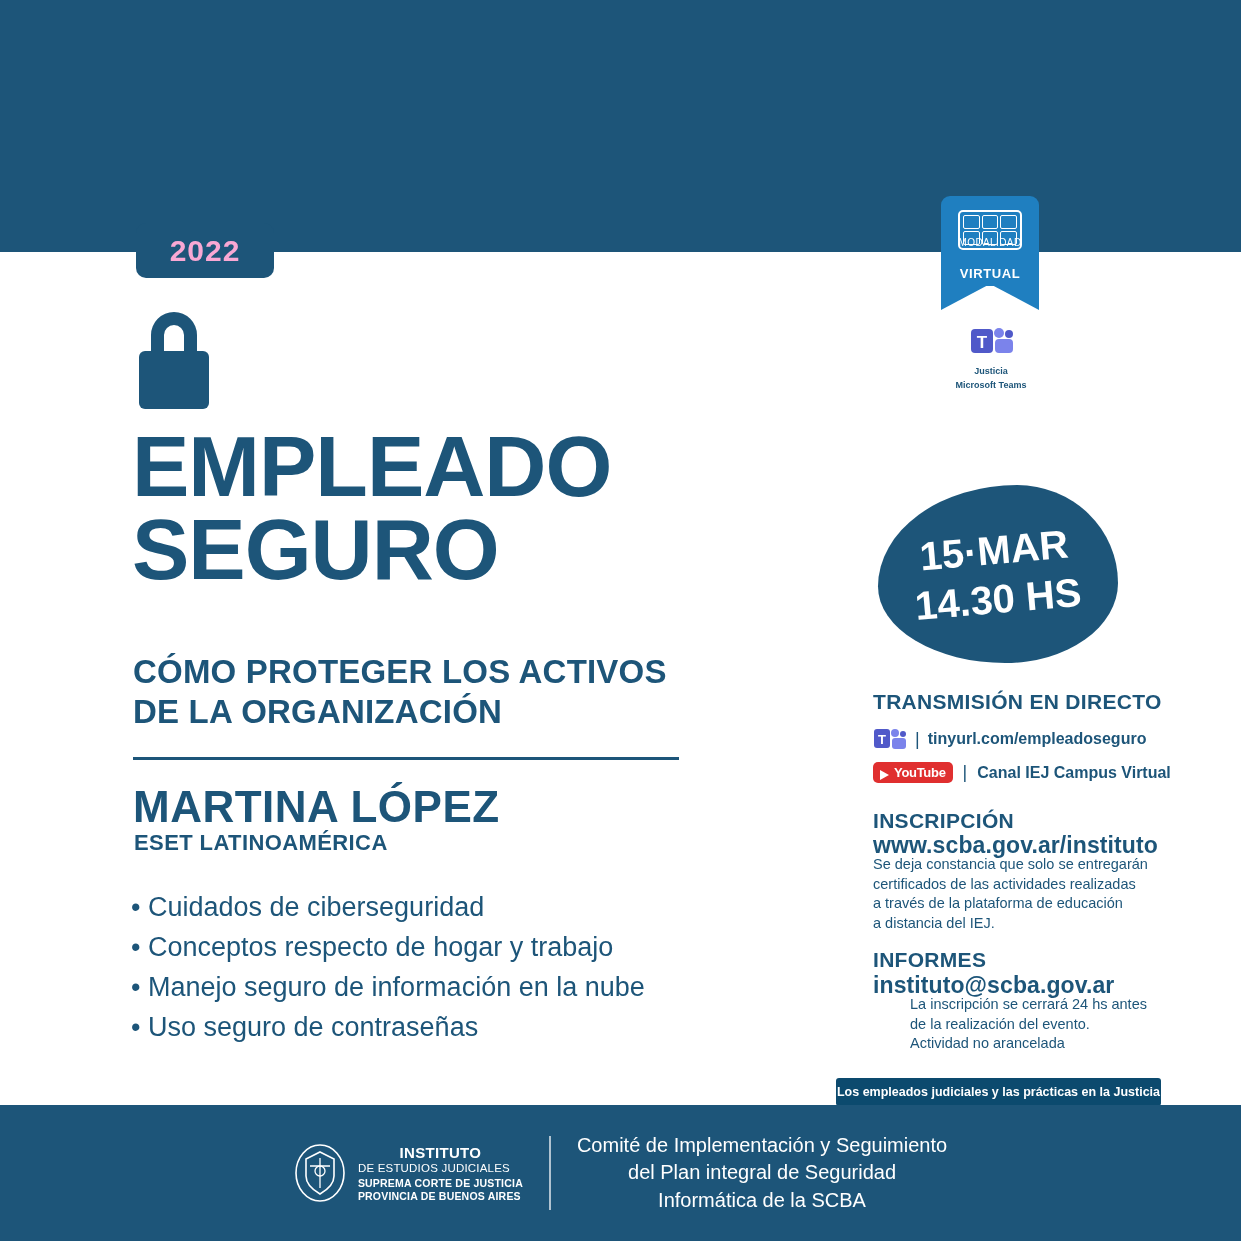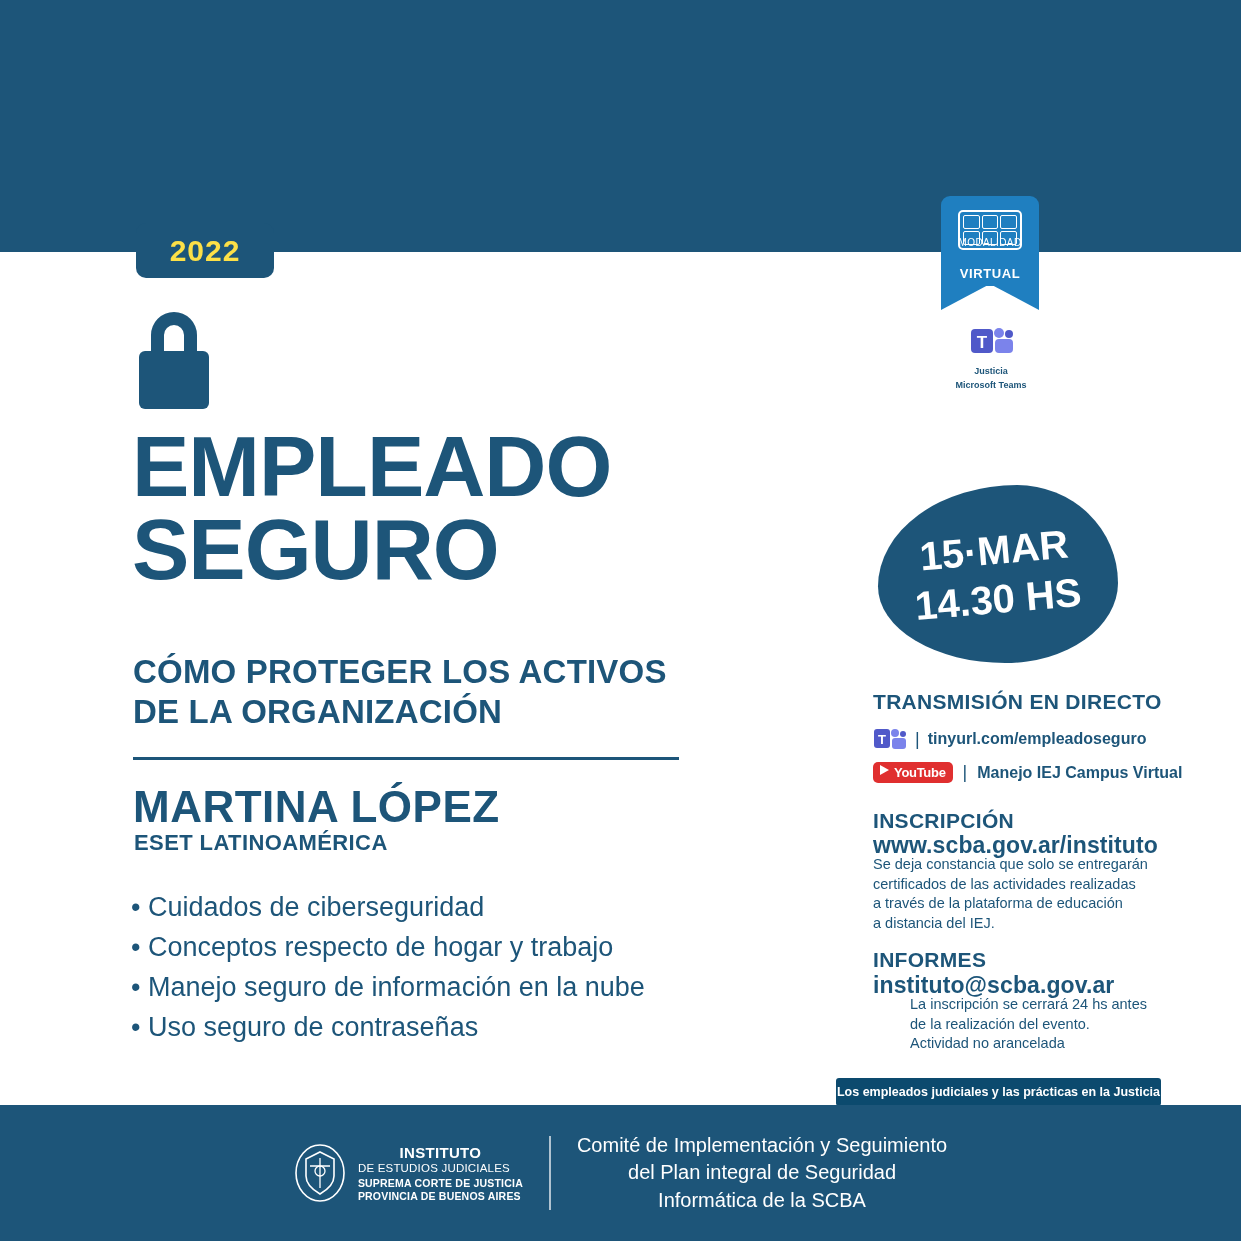--- a/index.html
+++ b/index.html
@@ -37,21 +37,21 @@
     width: 1241px; height: 136px;
     background: #1d5579;
   }
   
   .year-badge {
     position: absolute;
     left: 136px; top: 223px;
     width: 138px; height: 55px;
     border-radius: 10px;
     background: #1d5579;
-    color: #fde047;
+    color: #f9a8d4;
     font-size: 30px;
     font-weight: bold;
     letter-spacing: 1px;
     display: flex;
     align-items: center;
     justify-content: center;
   }
   .lock-icon {
     position: absolute;
     left: 131px; top: 305px;
@@ -224,21 +224,21 @@
     gap: 10px;
   }
   .live-link {
     color: #1d5579;
     font-size: 16px;
     font-weight: bold;
   }
   .sep { color: #1d5579; font-size: 18px; }
   .yt-pill {
     display: inline-flex;
-    align-items: flex-start;
+    align-items: flex-end;
     gap: 5px;
     background: #e02f2f;
     border-radius: 5px;
     padding: 3px 7px;
   }
   .yt-tri {
     width: 0; height: 0;
     border-left: 9px solid #ffffff;
     border-top: 5px solid transparent;
     border-bottom: 5px solid transparent;
@@ -399,21 +399,21 @@
     </svg>
     <span class="sep">|</span>
     <span class="live-link">tinyurl.com/empleadoseguro</span>
   </div>
   <div class="live-row2">
     <span class="yt-pill">
       <span class="yt-tri"></span>
       <span class="yt-word">YouTube</span>
     </span>
     <span class="sep">|</span>
-    <span class="live-link">Manejo IEJ Campus Virtual</span>
+    <span class="live-link">Canal IEJ Campus Virtual</span>
   </div>
 
   <div class="sec-title t-insc">INSCRIPCIÓN</div>
   <div class="big-link l-web">www.scba.gov.ar/instituto</div>
   <div class="small-note n-insc">
     <div>Se deja constancia que solo se entregarán</div>
     <div>certificados de las actividades realizadas</div>
     <div>a través de la plataforma de educación</div>
     <div>a distancia del IEJ.</div>
   </div>

